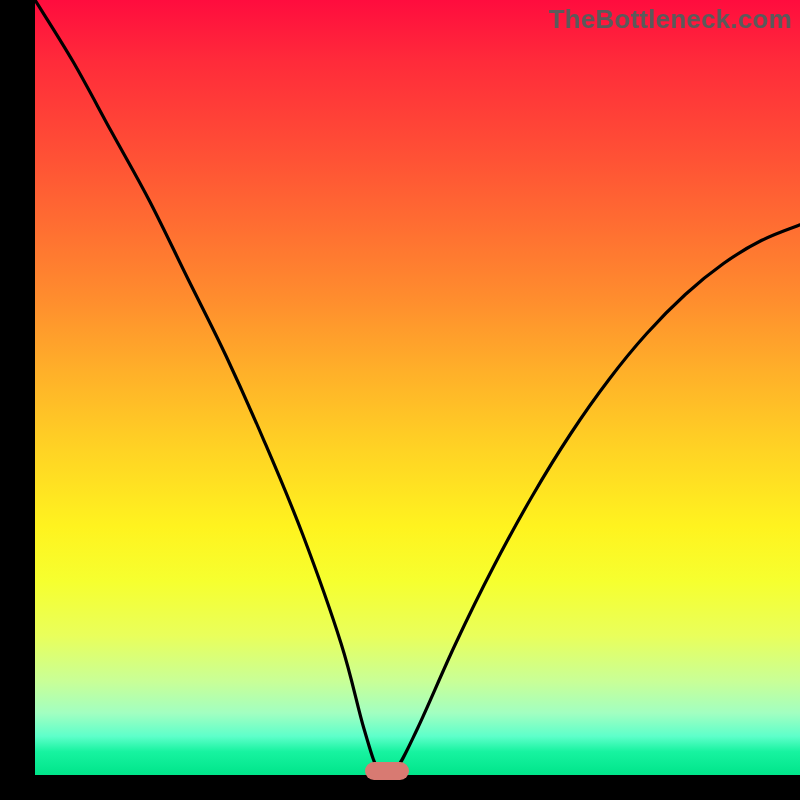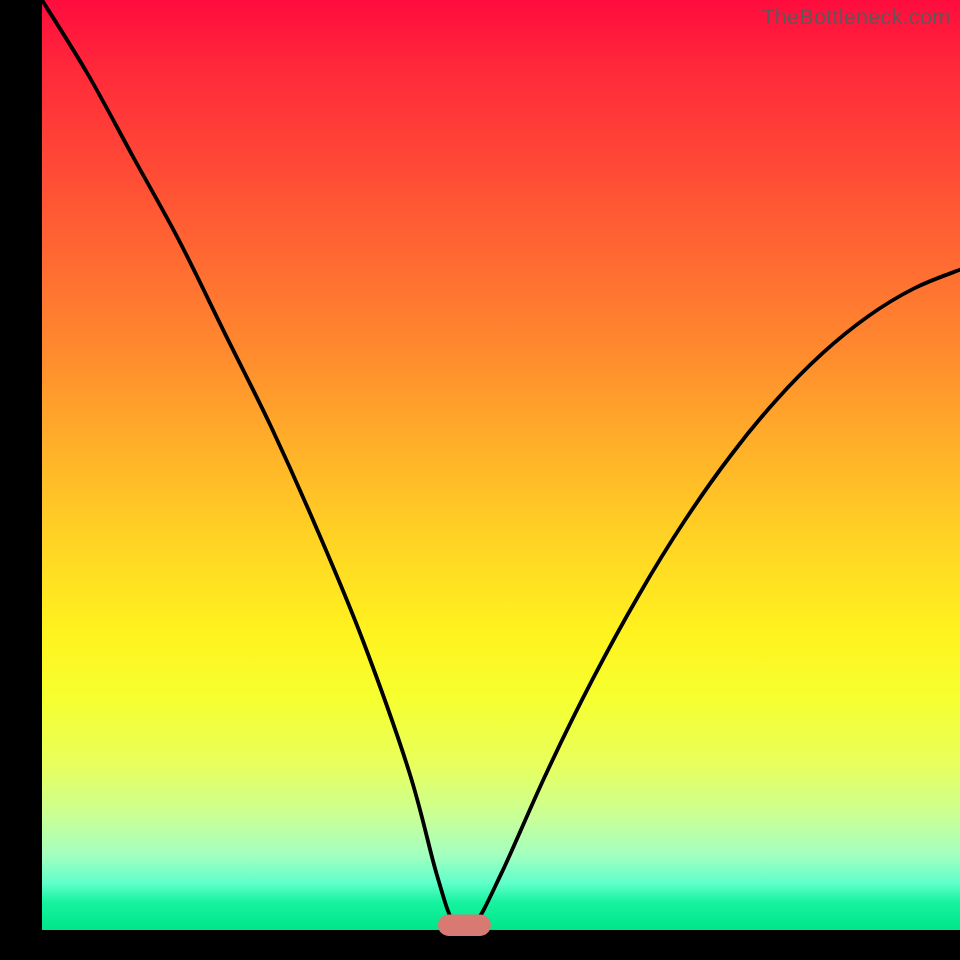--- a/index.html
+++ b/index.html
@@ -40,22 +40,22 @@
       #5effca 95%,
       #17f3a0 97%,
       #00e58a 100%
     );
   }
   .watermark {
     position: absolute;
     top: 4px;
     right: 8px;
     color: #5a5a5a;
-    font-size: 18px;
-    font-weight: 400;
+    font-size: 26px;
+    font-weight: 700;
     letter-spacing: 0.2px;
     pointer-events: none;
     user-select: none;
   }
   .curve-svg {
     position: absolute;
     left: 0;
     top: 0;
     width: 765px;
     height: 775px;

